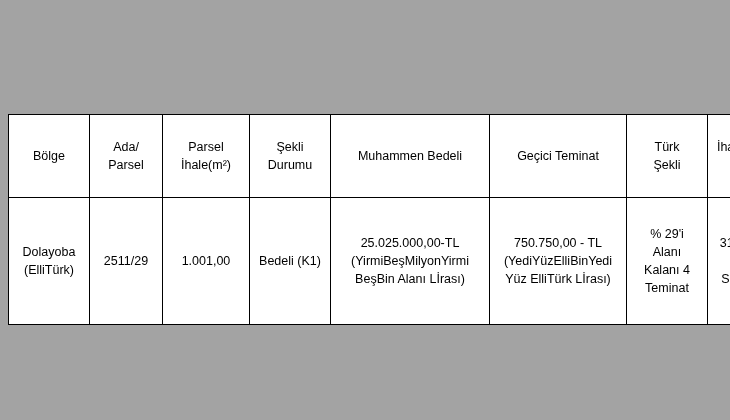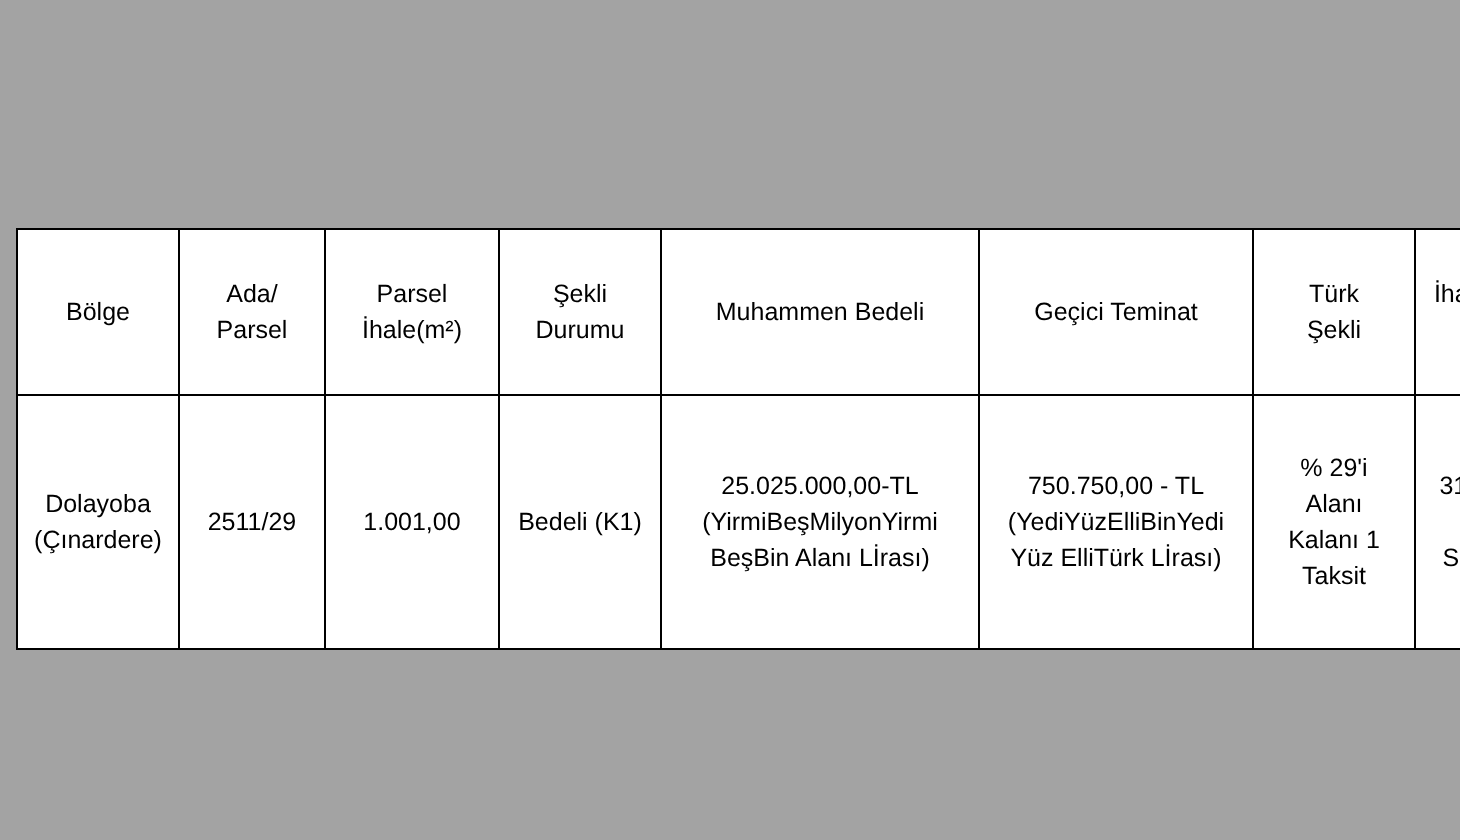--- a/index.html
+++ b/index.html
@@ -98,21 +98,21 @@
           <td class="c7">
             <span class="hdr-line">İhale gün ve</span>
             <span class="hdr-line">saati</span>
           </td>
         </tr>
       </thead>
       <tbody>
         <tr>
           <td class="c0">
             <span class="cellline">Dolayoba</span>
-            <span class="cellline">(Çınardere)</span>
+            <span class="cellline">(ElliTürk)</span>
           </td>
           <td class="c1">
             <span class="cellline">2511/29</span>
           </td>
           <td class="c2">
             <span class="cellline">1.001,00</span>
           </td>
           <td class="c3">
             <span class="cellline">Bedeli (K1)</span>
           </td>
@@ -122,22 +122,22 @@
             <span class="cellline">BeşBin Alanı Lİrası)</span>
           </td>
           <td class="c5">
             <span class="cellline">750.750,00  - TL</span>
             <span class="cellline">(YediYüzElliBinYedi</span>
             <span class="cellline">Yüz ElliTürk Lİrası)</span>
           </td>
           <td class="c6">
             <span class="cellline">% 29'i</span>
             <span class="cellline">Alanı</span>
-            <span class="cellline">Kalanı 1</span>
-            <span class="cellline">Taksit</span>
+            <span class="cellline">Kalanı 4</span>
+            <span class="cellline">Teminat</span>
           </td>
           <td class="c7">
             <span class="cellline">31.03.2023</span>
             <span class="cellline">Cuma</span>
             <span class="cellline">Saat:11.30</span>
           </td>
         </tr>
       </tbody>
     </table>
   </div>

